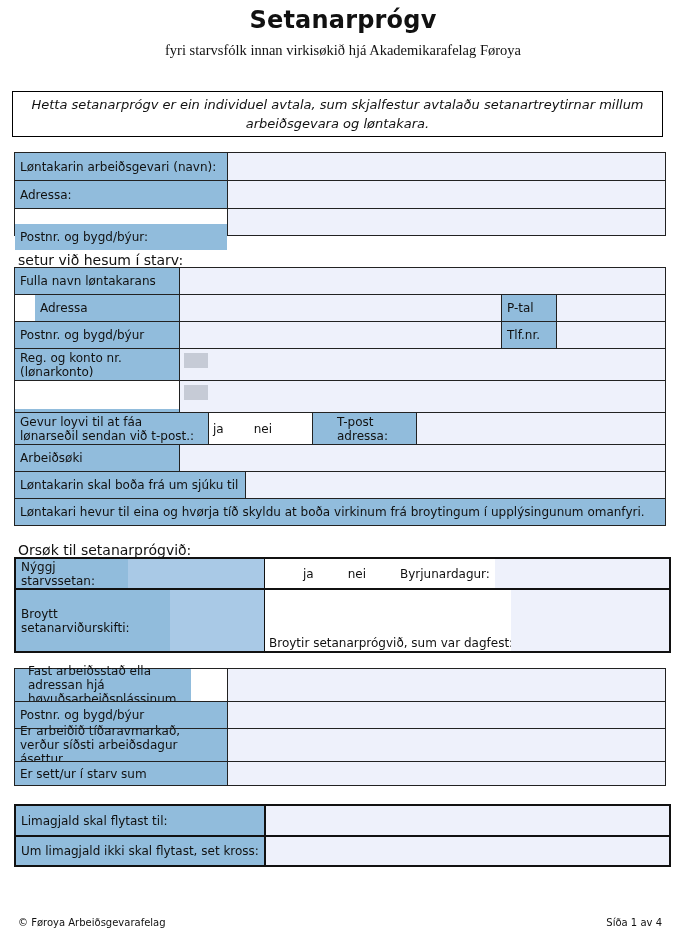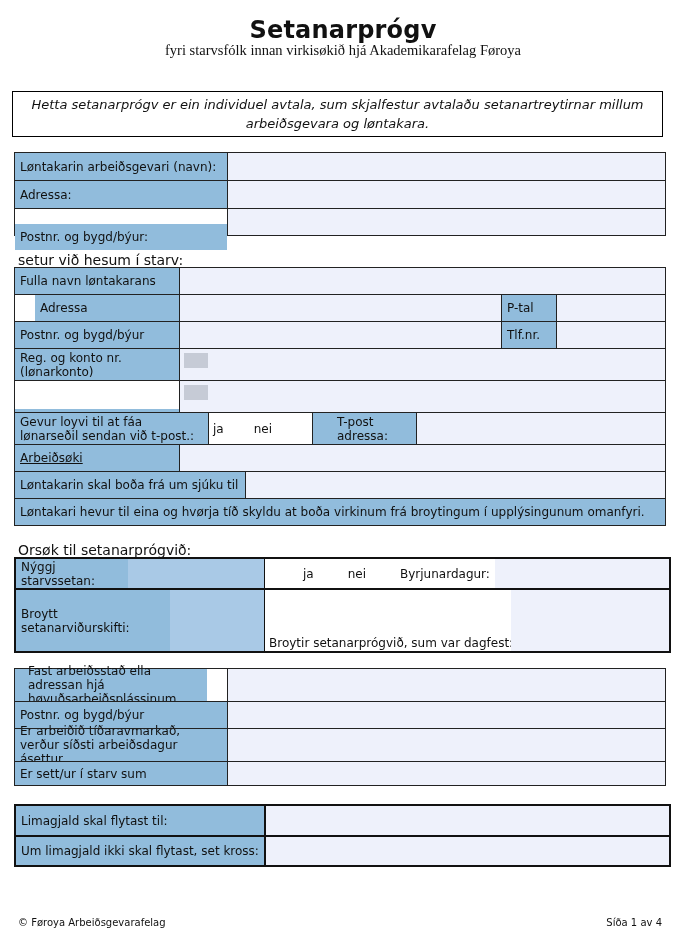--- a/index.html
+++ b/index.html
@@ -1,20 +1,20 @@
 <!DOCTYPE html>
 <html><head>
 <meta charset="utf-8">
 <style>
   html, body { margin:0; padding:0; background:#ffffff; }
   body { width:686px; height:946px; position:relative; overflow:hidden;
          font-family:"DejaVu Sans", sans-serif; color:#111; }
   .abs { position:absolute; box-sizing:border-box; }
   .title { left:0; width:686px; top:6px; text-align:center; font-size:24px; font-weight:bold;
-           font-family:"DejaVu Sans", sans-serif; letter-spacing:0.2px;margin-top:10px; }
+           font-family:"DejaVu Sans", sans-serif; letter-spacing:0.2px; }
   .subtitle { left:0; width:686px; top:42px; text-align:center; font-size:14.5px;
               font-family:"Liberation Serif", serif; }
   .intro { left:12px; top:91px; width:651px; height:46px; border:1.5px solid #000;
            font-style:italic; font-size:13px; text-align:center; line-height:19px; padding-top:3px; }
   .sec { font-size:14px; font-weight:normal; }
   .cell { position:absolute; box-sizing:border-box; font-size:12px; line-height:14px;
           padding:0 5px; display:flex; align-items:center; }
   .lbl { background:#91bcdc; }
   .fld { background:#eef1fb; }
   .wht { background:#ffffff; }
@@ -74,21 +74,21 @@
   </div>
 
   <div class="cell lbl" style="left:15px;top:413px;width:193px;height:31px;">Gevur loyvi til at fáa lønarseðil sendan við t-post.:</div>
   <div class="cell wht" style="left:209px;top:413px;width:103px;height:31px;padding-left:4px;">
     <span style="margin-right:30px;">ja</span>
     <span>nei</span>
   </div>
   <div class="cell lbl" style="left:313px;top:413px;width:103px;height:31px;padding-left:24px;">T-post adressa:</div>
   <div class="cell fld" style="left:417px;top:413px;width:248px;height:31px;"></div>
 
-  <div class="cell lbl" style="left:15px;top:445px;width:164px;height:26px;text-decoration:underline;">Arbeiðsøki</div>
+  <div class="cell lbl" style="left:15px;top:445px;width:164px;height:26px;">Arbeiðsøki</div>
   <div class="cell fld" style="left:180px;top:445px;width:485px;height:26px;"></div>
 
   <div class="cell lbl" style="left:15px;top:472px;width:230px;height:26px;">Løntakarin skal boða frá um sjúku til</div>
   <div class="cell fld" style="left:246px;top:472px;width:419px;height:26px;"></div>
 
   <div class="cell lbl" style="left:15px;top:499px;width:650px;height:26px;">Løntakari hevur til eina og hvørja tíð skyldu at boða virkinum frá broytingum í upplýsingunum omanfyri.</div>
 
   <div class="hline" style="left:14px;top:294px;width:652px;"></div>
   <div class="hline" style="left:14px;top:321px;width:652px;"></div>
   <div class="hline" style="left:14px;top:348px;width:652px;"></div>
@@ -126,21 +126,21 @@
     <div style="position:absolute;top:46px;left:4px;white-space:nowrap;">Broytir setanarprógvið, sum var dagfest:</div>
   </div>
   <div class="cell fld" style="left:511px;top:590px;width:158px;height:61px;"></div>
 
   <div class="abs" style="left:14px;top:588px;width:657px;height:2px;background:#111;"></div>
   <div class="vline" style="left:264px;top:557px;height:96px;background:#111;"></div>
 </div>
 
 <div>
   <div class="box" style="left:14px;top:668px;width:652px;height:118px;"></div>
-  <div class="cell lbl" style="left:15px;top:669px;width:192px;height:32px;padding-left:13px;">Fast arbeiðsstað ella adressan hjá høvuðsarbeiðsplássinum</div>
+  <div class="cell lbl" style="left:15px;top:669px;width:176px;height:32px;padding-left:13px;">Fast arbeiðsstað ella adressan hjá høvuðsarbeiðsplássinum</div>
   <div class="cell fld" style="left:228px;top:669px;width:437px;height:32px;"></div>
   <div class="cell lbl" style="left:15px;top:702px;width:212px;height:26px;">Postnr. og bygd/býur</div>
   <div class="cell fld" style="left:228px;top:702px;width:437px;height:26px;"></div>
   <div class="cell lbl" style="left:15px;top:729px;width:212px;height:32px;">Er arbeiðið tíðaravmarkað, verður síðsti arbeiðsdagur ásettur</div>
   <div class="cell fld" style="left:228px;top:729px;width:437px;height:32px;"></div>
   <div class="cell lbl" style="left:15px;top:762px;width:212px;height:23px;">Er sett/ur í starv sum</div>
   <div class="cell fld" style="left:228px;top:762px;width:437px;height:23px;"></div>
   <div class="hline" style="left:14px;top:701px;width:652px;"></div>
   <div class="hline" style="left:14px;top:728px;width:652px;"></div>
   <div class="hline" style="left:14px;top:761px;width:652px;"></div>

